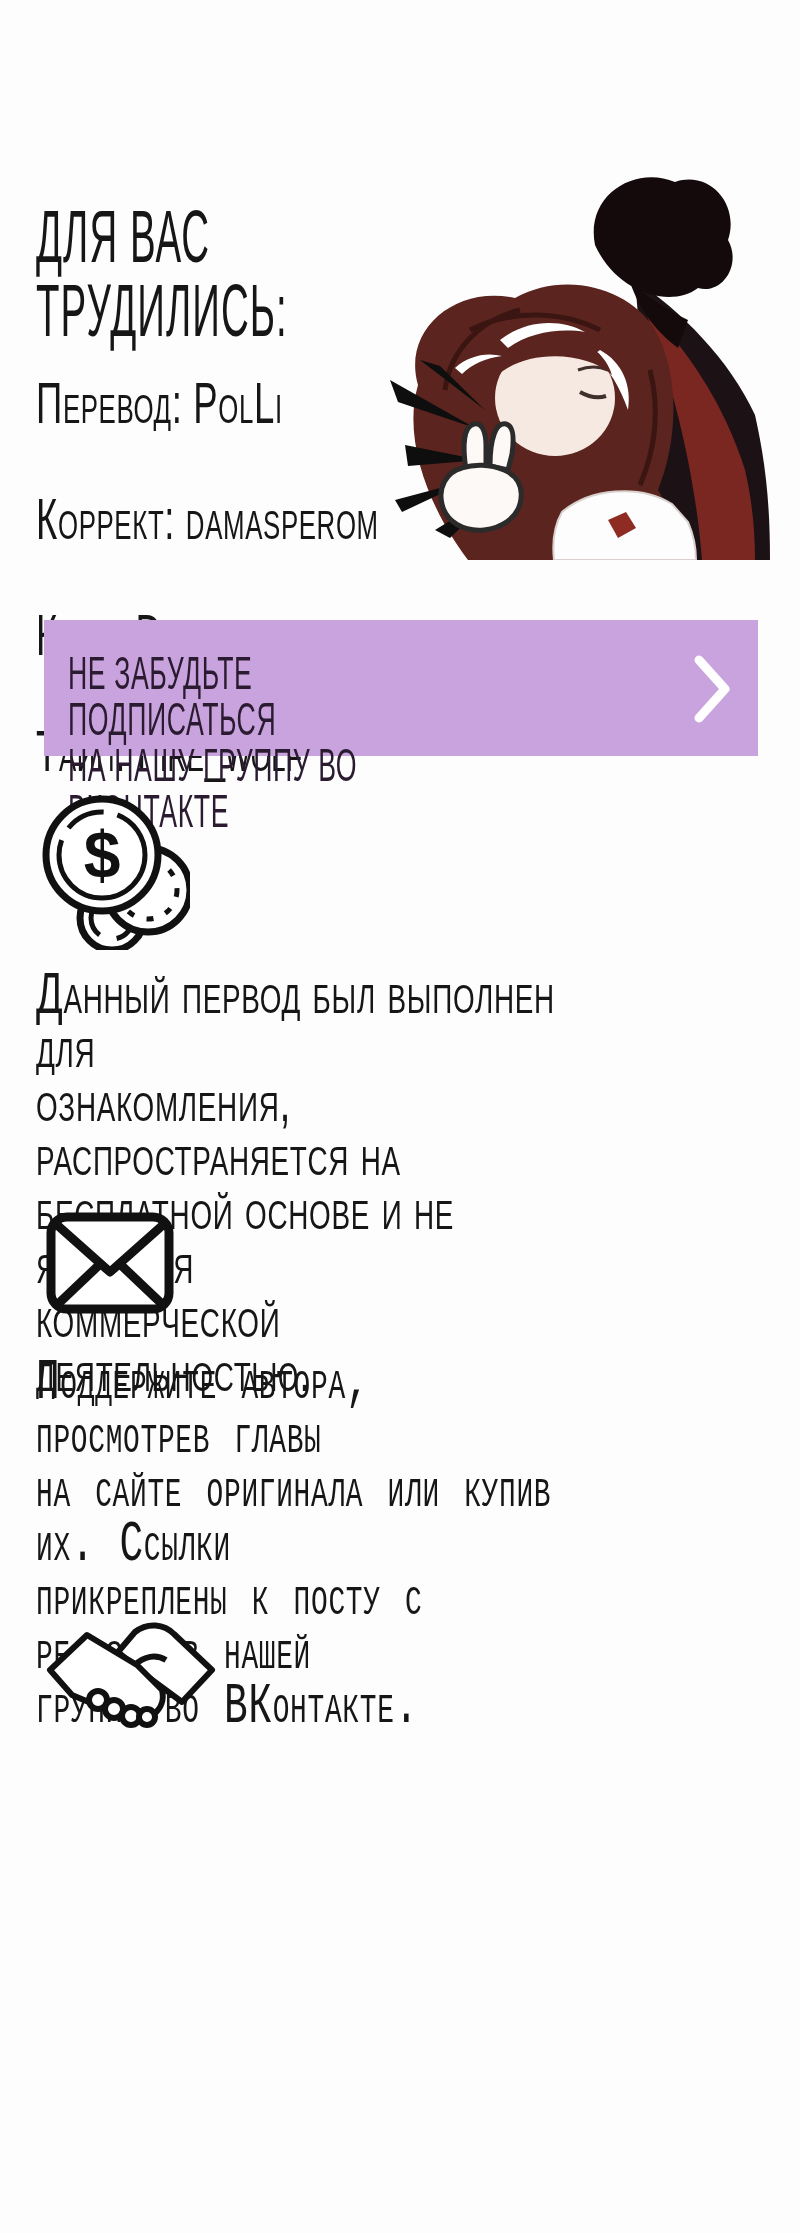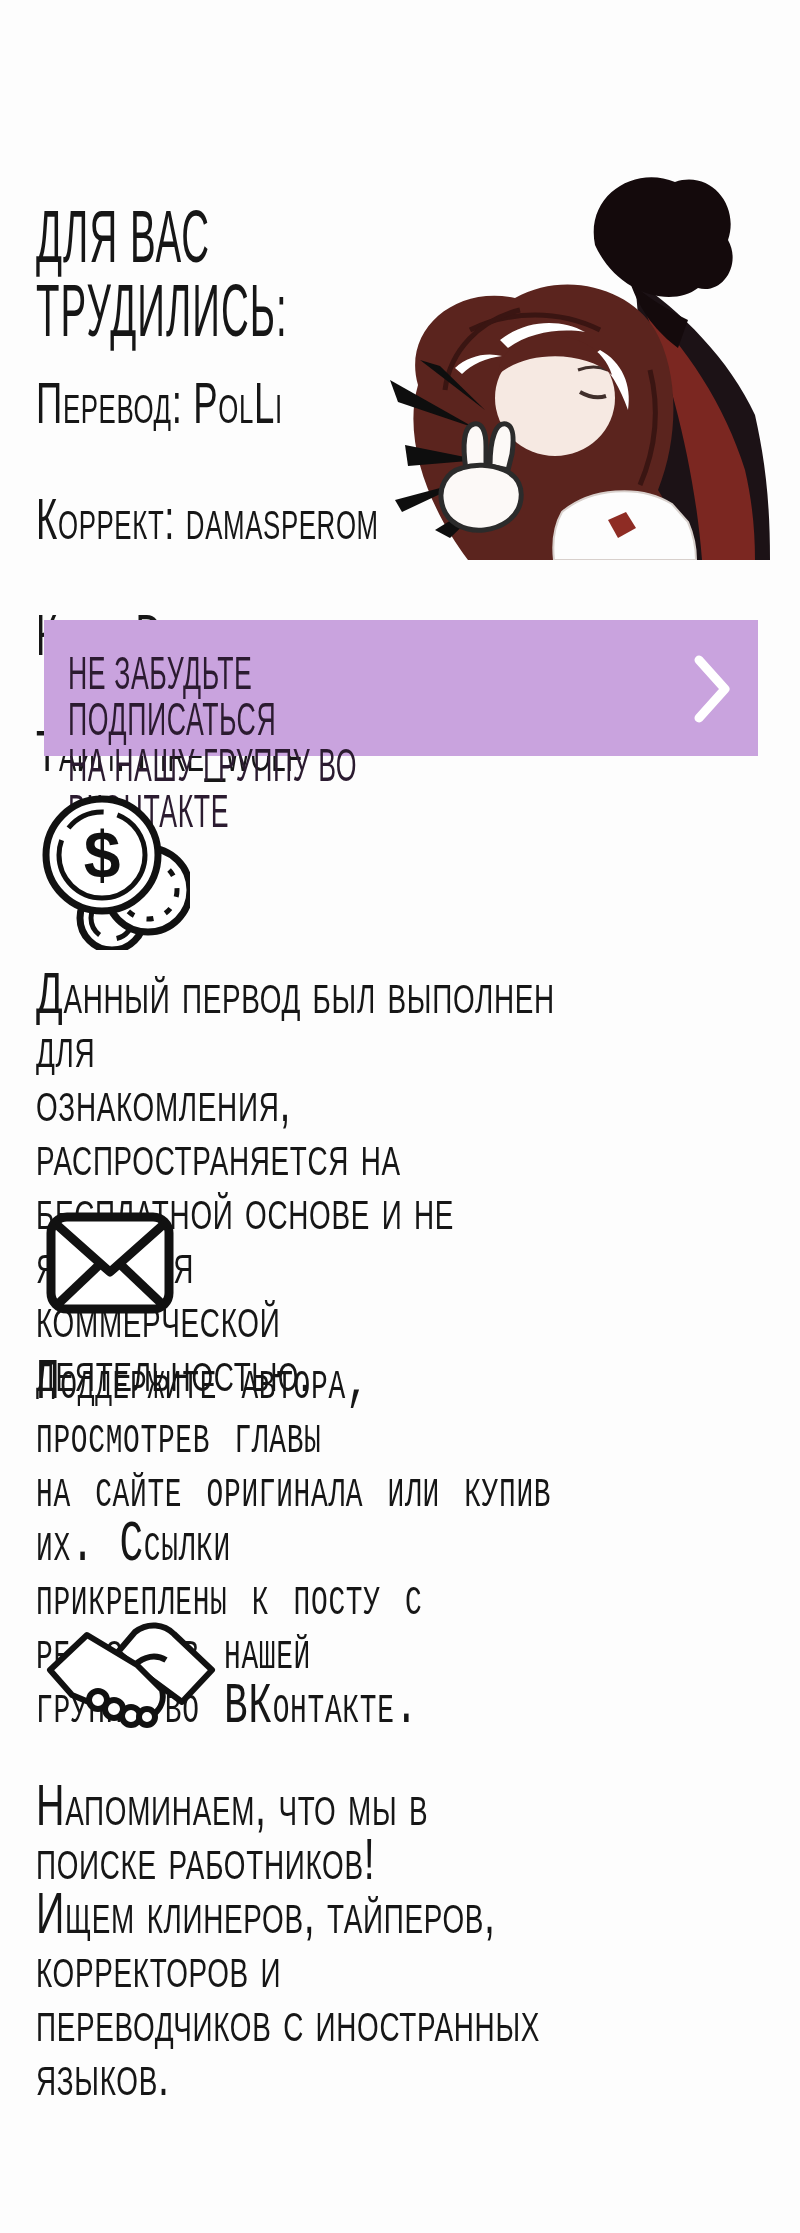--- a/index.html
+++ b/index.html
@@ -148,20 +148,15 @@
       <path d="M95,14 C108,4 124,6 134,16 L172,52 L142,84 L104,56 L78,34 Z"></path>
       <path d="M10,52 L47,17 L97,47 L122,72 C127,92 107,107 87,100 L32,77 Z"></path>
       <circle cx="58" cy="82" r="9"></circle>
       <circle cx="74" cy="91" r="9"></circle>
       <circle cx="91" cy="98" r="9"></circle>
       <circle cx="107" cy="99" r="8"></circle>
       <path d="M95,47 C104,38 116,36 126,42" fill="none"></path>
     </g>
   </svg>
 
-  <div class="abs para p3">
-    <span class="cnd sc">Напоминаем, что мы в поиске работников!
-Ищем клинеров, тайперов, корректоров и
-переводчиков с иностранных языков.</span>
-  </div>
 
 
 </div>
 
 </body></html>

